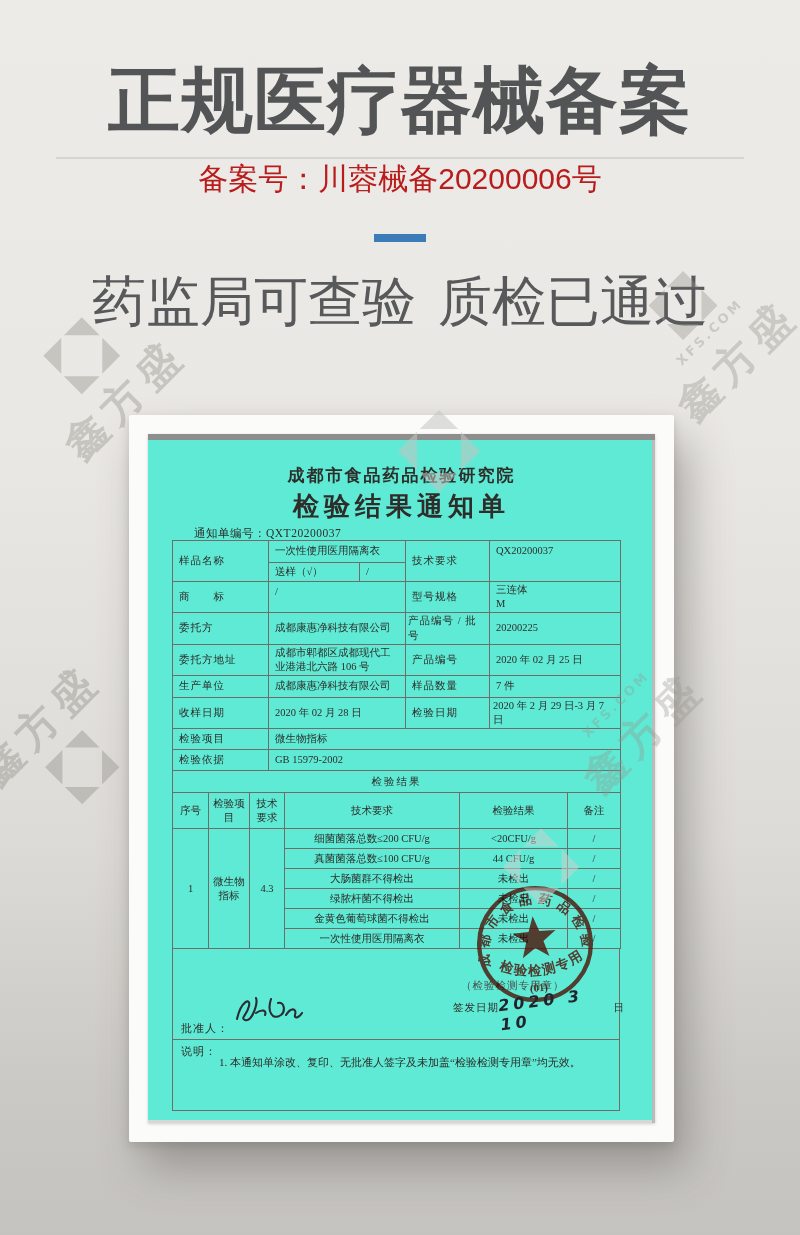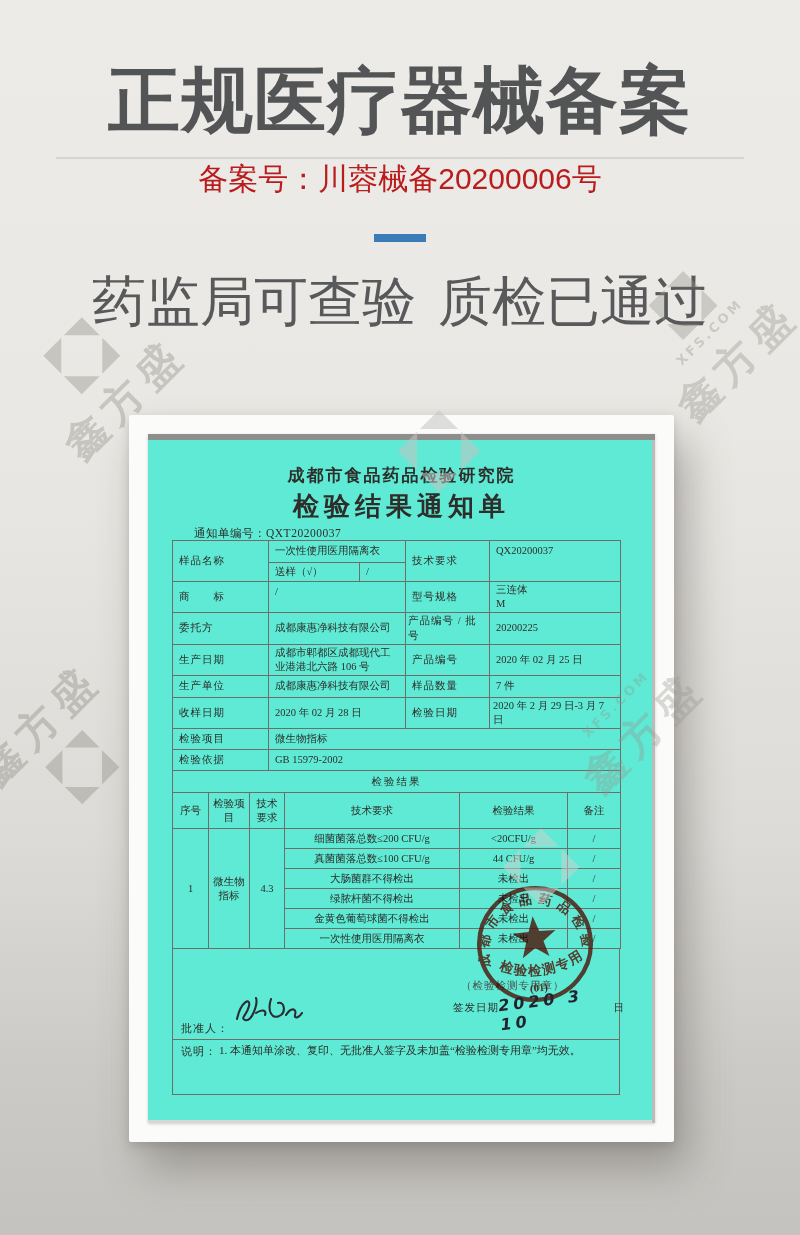--- a/index.html
+++ b/index.html
@@ -55,23 +55,23 @@
   .approver{position:absolute;left:8px;top:72px;font-size:11px;letter-spacing:1px;}
   .signature{position:absolute;left:58px;top:42px;z-index:2;}
   .hand-date{
     position:absolute;left:326px;top:40px;z-index:6;
     font-size:16px;font-style:italic;font-weight:bold;color:#23232e;
     transform:rotate(-7deg);letter-spacing:4px;font-family:"DejaVu Sans",sans-serif;
   }
   .stamp{position:absolute;left:300px;top:-67px;z-index:5;transform:rotate(-5deg);opacity:.88;mix-blend-mode:multiply;}
 
   .notes{
-    position:relative;margin-top:-1px;width:448px;height:56px;
+    position:relative;margin-top:-1px;width:448px;height:72px;
     border:1px solid #6f6d67;box-sizing:border-box;
-    font-size:11px;line-height:17px;padding:2px 6px 0 46px;
+    font-size:11px;line-height:17px;padding:14px 6px 0 46px;
   }
   .notes .notes-label{position:absolute;left:8px;top:3px;letter-spacing:1px;}
 
   
   .wm-layer{position:absolute;inset:0;z-index:40;pointer-events:none;}
   .wm{position:absolute;display:flex;flex-direction:column;align-items:center;gap:4px;
     transform:rotate(-45deg);color:#98968f;}
   .wm .wm-site{font-size:13px;letter-spacing:3px;font-weight:bold;font-family:"DejaVu Sans",sans-serif;}
   .wm .wm-brand{font-size:42px;font-weight:900;letter-spacing:8px;white-space:nowrap;}
   .wm-logo{display:block;}
@@ -127,21 +127,21 @@
             <span style="display:block">M</span>
           </td>
         </tr>
         <tr style="height:24px">
           <td class="lbl">委托方</td>
           <td colspan="2">成都康惠净科技有限公司</td>
           <td class="lbl" style="padding:1px 2px">产品编号 / 批号</td>
           <td>20200225</td>
         </tr>
         <tr style="height:31px">
-          <td class="lbl">生产日期</td>
+          <td class="lbl">委托方地址</td>
           <td colspan="2">成都市郫都区成都现代工业港港北六路 106 号</td>
           <td class="lbl">产品编号</td>
           <td>2020 年 02 月 25 日</td>
         </tr>
         <tr style="height:22px">
           <td class="lbl">生产单位</td>
           <td colspan="2">成都康惠净科技有限公司</td>
           <td class="lbl">样品数量</td>
           <td>7 件</td>
         </tr>

